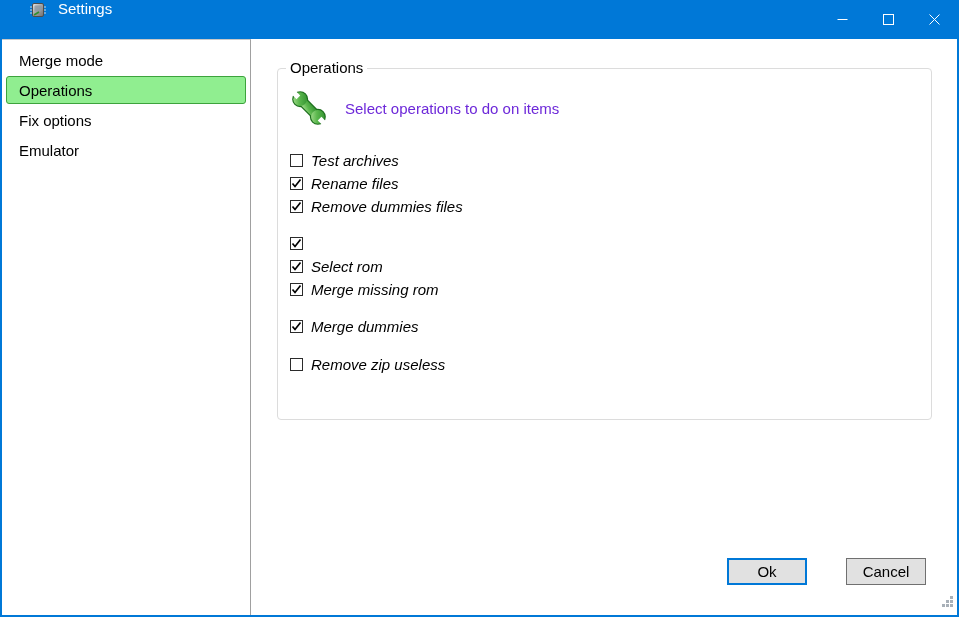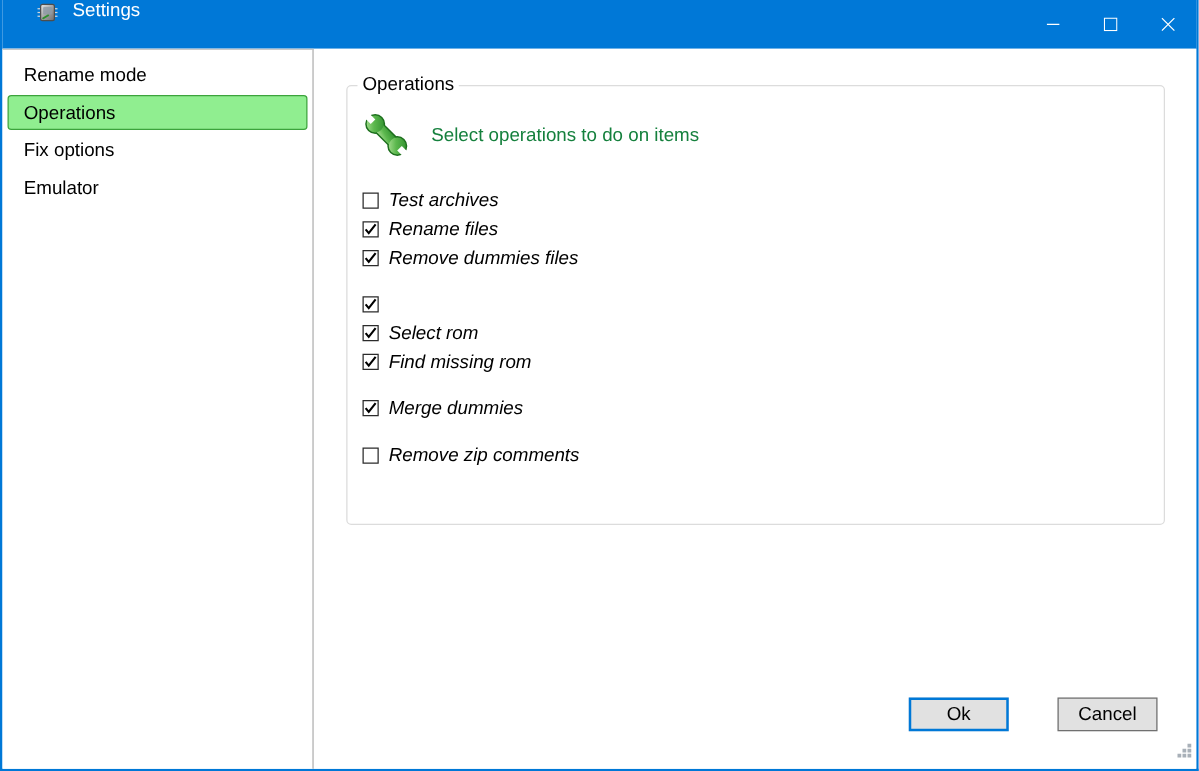--- a/index.html
+++ b/index.html
@@ -48,21 +48,21 @@
   .groupbox {
     position:absolute; left:26px; top:29px; width:655px; height:352px;
     border:1px solid #dcdcdc; border-radius:4px;
   }
   .groupbox-title {
     position:absolute; top:-10px; left:8px; background:#fff;
     padding:0 4px; font-size:15px; color:#000;
   }
   .icon-row { display:flex; align-items:center; padding:18px 0 0 10px; }
   .wrench { width:42px; height:42px; flex:0 0 auto; }
-  .desc-text { font-size:15px; margin-left:15px; color:#15803d; }
+  .desc-text { font-size:15px; margin-left:15px; color:#6d28d9; }
 
   .cb-list { margin:20px 0 0 12px; display:flex; flex-direction:column; }
   .cb-row { display:flex; align-items:center; height:23px; }
   .cb-row.gap-before { margin-top:14px; }
   .cb-row.big-gap-before { margin-top:15px; }
   .cb-box {
     width:13px; height:13px; border:1px solid #2b2b2b; background:#fff;
     display:inline-flex; align-items:center; justify-content:center; flex:0 0 auto;
   }
   .cb-box svg { visibility:hidden; }
@@ -127,21 +127,21 @@
           </svg>
       </button>
     </div>
   </div>
 
   <div class="body-row">
 
     <div class="sidebar">
       <div>
           <div class="side-item">
-    <span class="side-label">Rename mode</span>
+    <span class="side-label">Merge mode</span>
   </div>
           <div class="side-item selected">
     <span class="side-label">Operations</span>
   </div>
           <div class="side-item">
     <span class="side-label">Fix options</span>
   </div>
           <div class="side-item">
     <span class="side-label">Emulator</span>
   </div>
@@ -221,37 +221,37 @@
       </svg>
     </span>
     <span class="cb-label">Select rom</span>
   </div>
             <div class="cb-row checked">
     <span class="cb-box">
       <svg width="11" height="11" viewBox="0 0 11 11">
         <path d="M1.5 5.5 L4 8.5 L9.5 1.5" fill="none" stroke="#000" stroke-width="1.7"></path>
       </svg>
     </span>
-    <span class="cb-label">Find missing rom</span>
+    <span class="cb-label">Merge missing rom</span>
   </div>
             <div class="cb-row checked gap-before">
     <span class="cb-box">
       <svg width="11" height="11" viewBox="0 0 11 11">
         <path d="M1.5 5.5 L4 8.5 L9.5 1.5" fill="none" stroke="#000" stroke-width="1.7"></path>
       </svg>
     </span>
     <span class="cb-label">Merge dummies</span>
   </div>
             <div class="cb-row big-gap-before">
     <span class="cb-box">
       <svg width="11" height="11" viewBox="0 0 11 11">
         <path d="M1.5 5.5 L4 8.5 L9.5 1.5" fill="none" stroke="#000" stroke-width="1.7"></path>
       </svg>
     </span>
-    <span class="cb-label">Remove zip comments</span>
+    <span class="cb-label">Remove zip useless</span>
   </div>
           </div>
       </div>
 
       <div class="btn btn-ok">Ok</div>
       <div class="btn btn-cancel">Cancel</div>
 
       <span class="resize-grip">
         <svg width="15" height="15" viewBox="0 0 15 15">
           <g fill="#a8b0b8">

